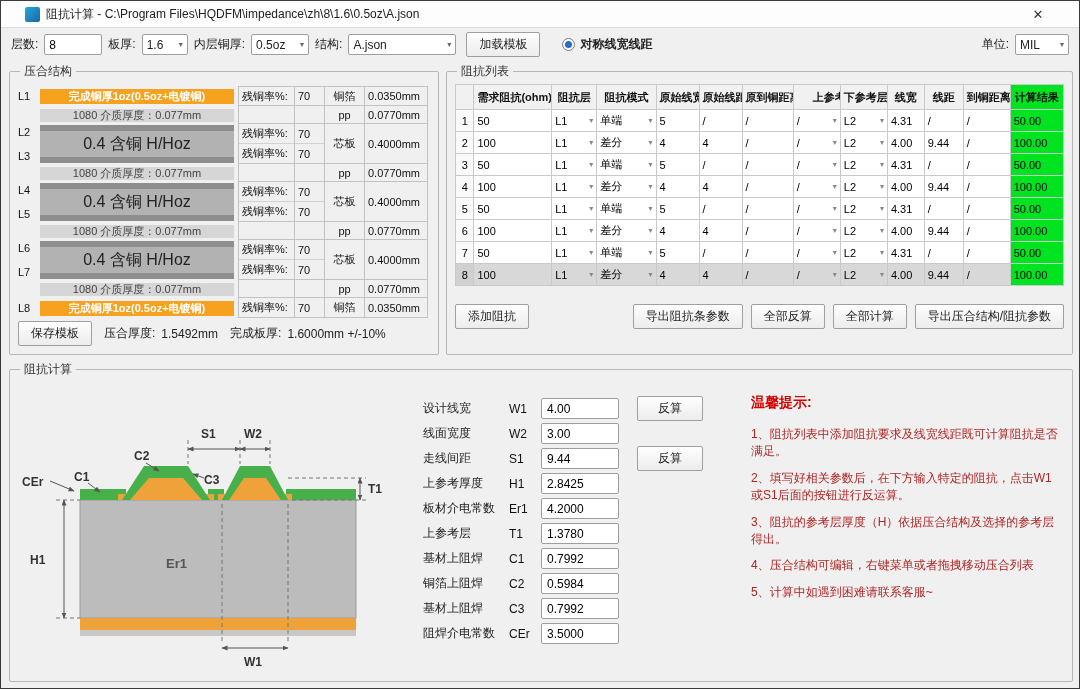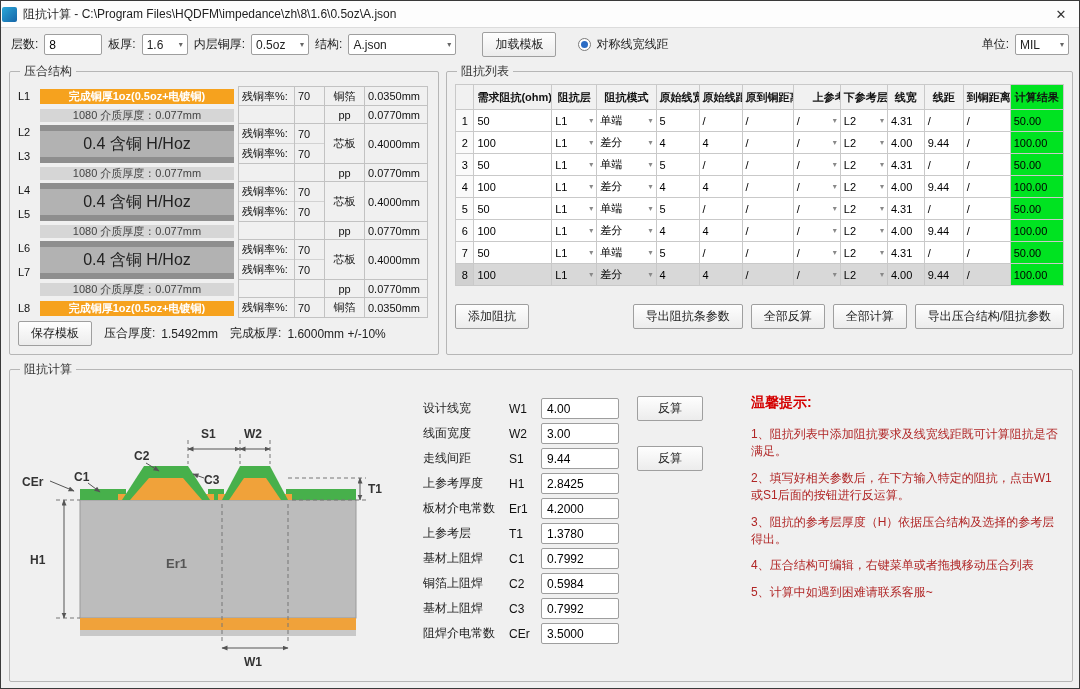--- a/index.html
+++ b/index.html
@@ -1,33 +1,33 @@
 <!DOCTYPE html>
 <html><head>
 <meta charset="utf-8">
 <style>
   *{box-sizing:border-box;margin:0;padding:0;font-family:"Liberation Sans","DejaVu Sans",sans-serif;}
   html,body{width:1080px;height:689px;}
   body{background:#d8d8d8;position:relative;overflow:hidden;}
   .window{position:absolute;inset:0;background:#f0f0f0;border:1px solid #3a3a3a;}
 
   
-  .titlebar{height:27px;background:#fdfdfd;border-bottom:1px solid #dcdcdc;display:flex;align-items:center;padding:0 1px;}
+  .titlebar{height:27px;background:#fdfdfd;border-bottom:1px solid #dcdcdc;display:flex;align-items:center;padding:0 24px;}
   .app-icon{width:15px;height:15px;border-radius:2px;background:linear-gradient(135deg,#2aa7d8,#1565a8);margin-right:6px;flex:none;}
   .title-text{font-size:12px;color:#222;}
   .close-btn{margin-left:auto;width:34px;text-align:center;font-size:13px;color:#333;cursor:default;}
 
   
   .toolbar{height:33px;display:flex;align-items:center;padding:0 10px;gap:6px;font-size:12px;color:#222;}
   .tinput,.combo{height:21px;background:#fff;border:1px solid #9e9e9e;border-radius:2px;font-size:12px;}
   .tinput{padding:0 4px;}
   .combo{display:inline-flex;align-items:center;padding:0 4px;gap:4px;}
   .combo .arr{margin-left:auto;font-size:8px;color:#666;}
   .btn{display:inline-flex;align-items:center;justify-content:center;border:1px solid #9f9f9f;background:linear-gradient(#fefefe,#ececec);border-radius:2px;font-size:12px;color:#222;padding:3px 12px;cursor:default;white-space:nowrap;}
-  .radio-row{display:flex;align-items:center;gap:5px;margin-left:16px;}
+  .radio-row{display:flex;align-items:center;gap:5px;margin-left:16px;font-weight:bold;}
   .radio{width:13px;height:13px;border:1px solid #7b7b7b;border-radius:50%;background:#fff;display:flex;align-items:center;justify-content:center;}
   .radio .dot{width:7px;height:7px;border-radius:50%;background:#2b6cc4;}
   .unit-group{margin-left:auto;display:flex;align-items:center;gap:6px;}
 
   
   fieldset{position:absolute;border:1px solid #b6b6b6;border-radius:2px;background:#f0f0f0;padding:4px 8px 8px;}
   legend{font-size:12px;color:#333;padding:0 4px;margin-left:2px;}
   #stackup-box{left:8px;top:62px;width:430px;height:292px;}
   #implist-box{left:445px;top:62px;width:627px;height:292px;}
   #calc-box{left:8px;top:360px;width:1064px;height:321px;}
@@ -115,21 +115,21 @@
     <span>内层铜厚:</span>
     <div class="combo" style="width:58px">
       <span>0.5oz</span>
       <span class="arr">▾</span>
     </div>
     <span>结构:</span>
     <div class="combo" style="width:108px">
       <span>A.json</span>
       <span class="arr">▾</span>
     </div>
-    <button class="btn" style="margin-left:20px">加载模板</button>
+    <button class="btn" style="margin-left:4px">加载模板</button>
     <div class="radio-row">
       <span class="radio">
           <span class="dot"></span>
         </span>
       <span>对称线宽线距</span>
     </div>
     <div class="unit-group">
       <span>单位:</span>
       <div class="combo" style="width:54px">
         <span>MIL</span>

